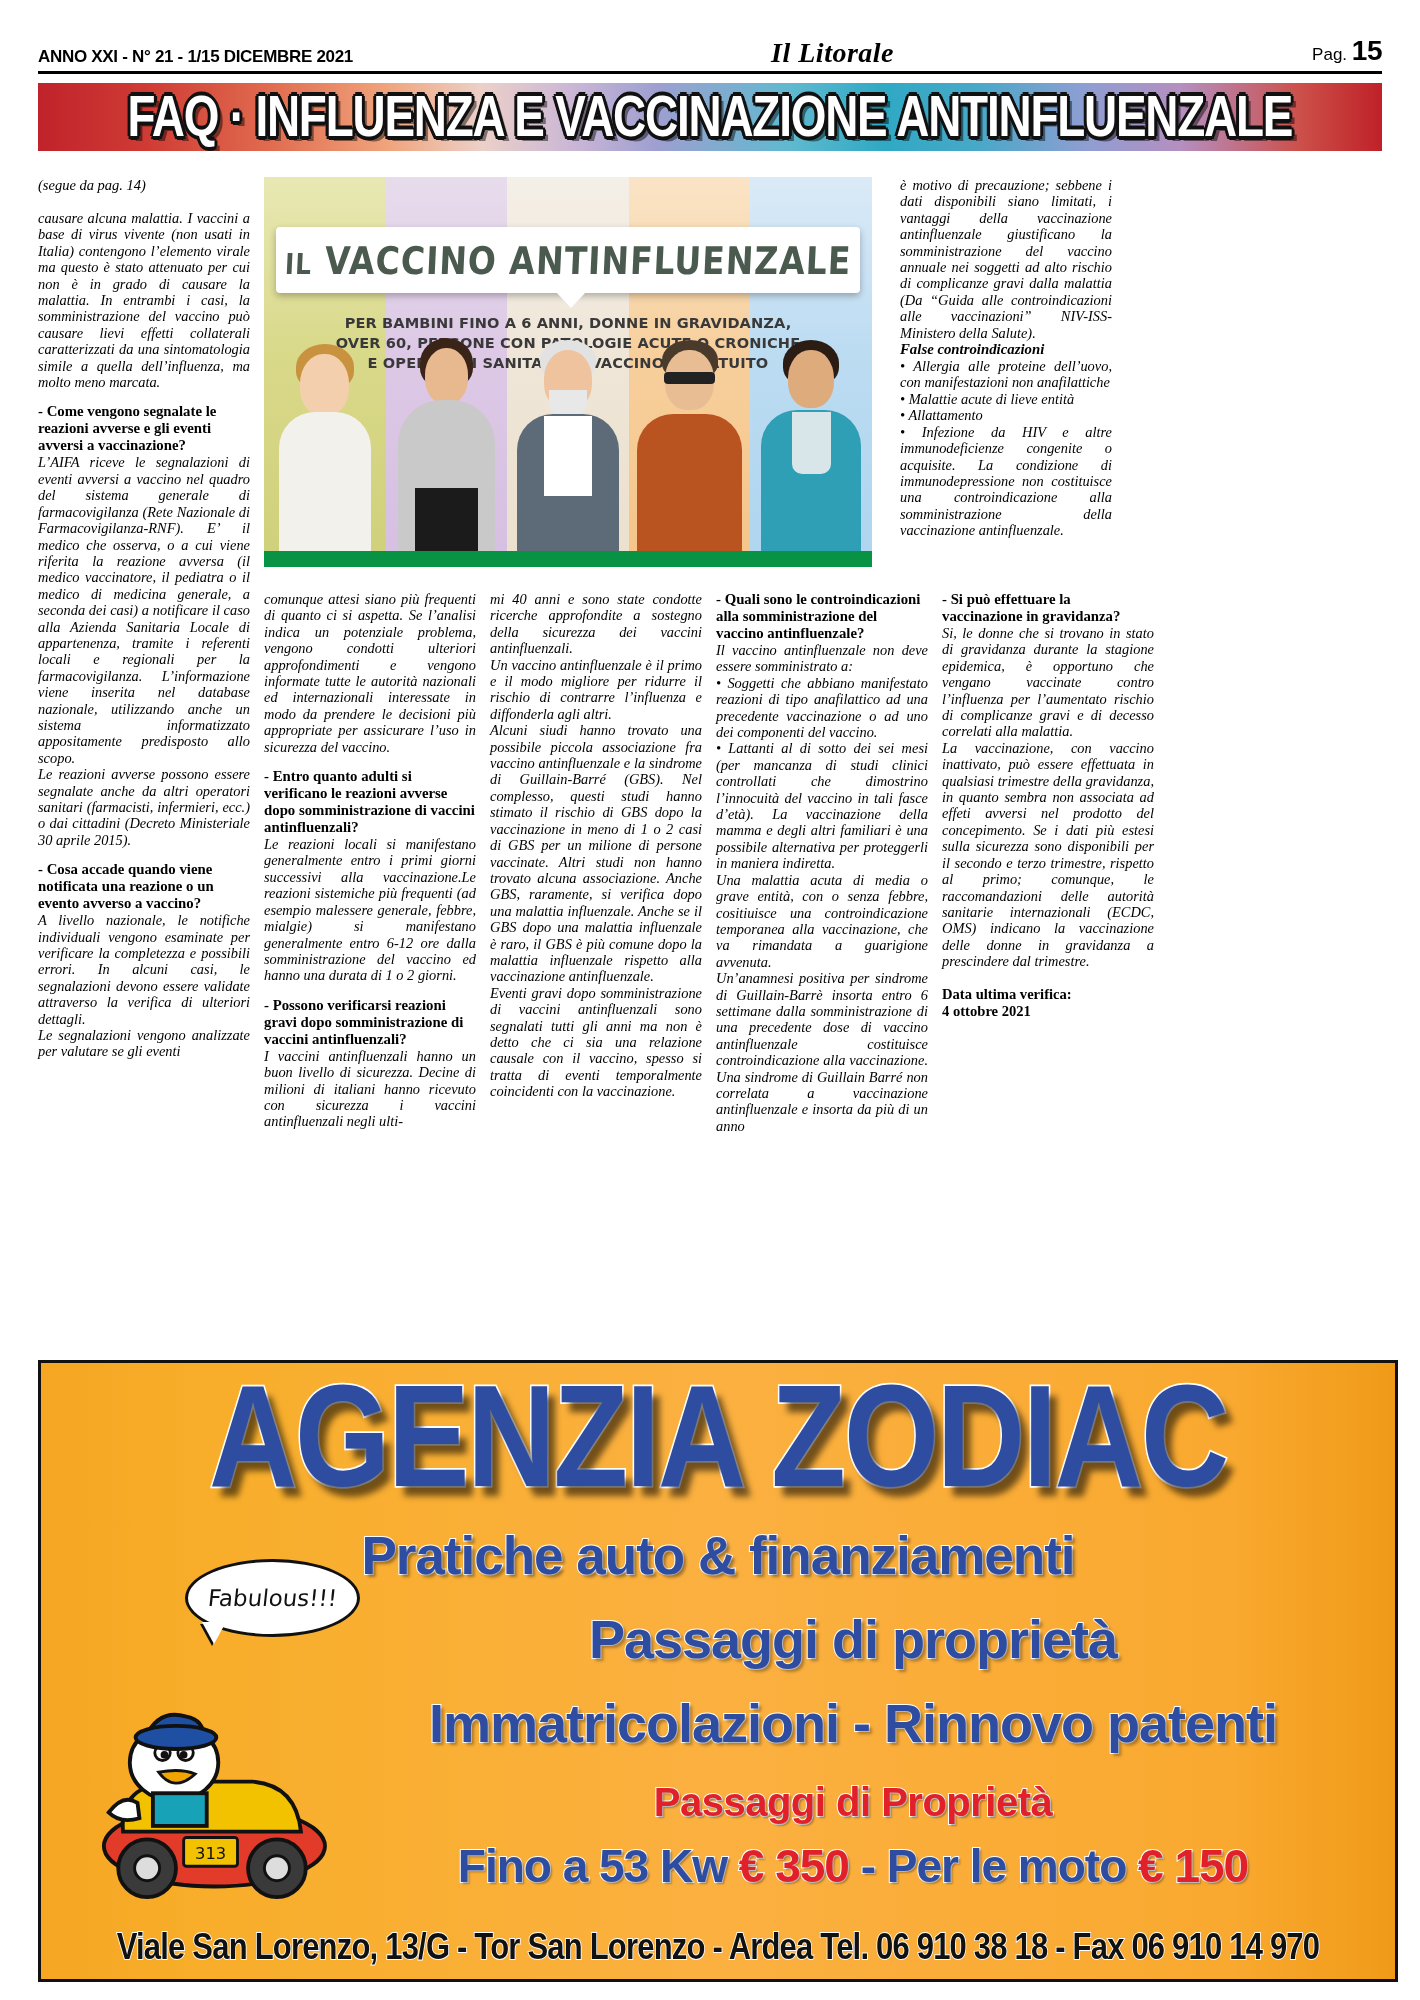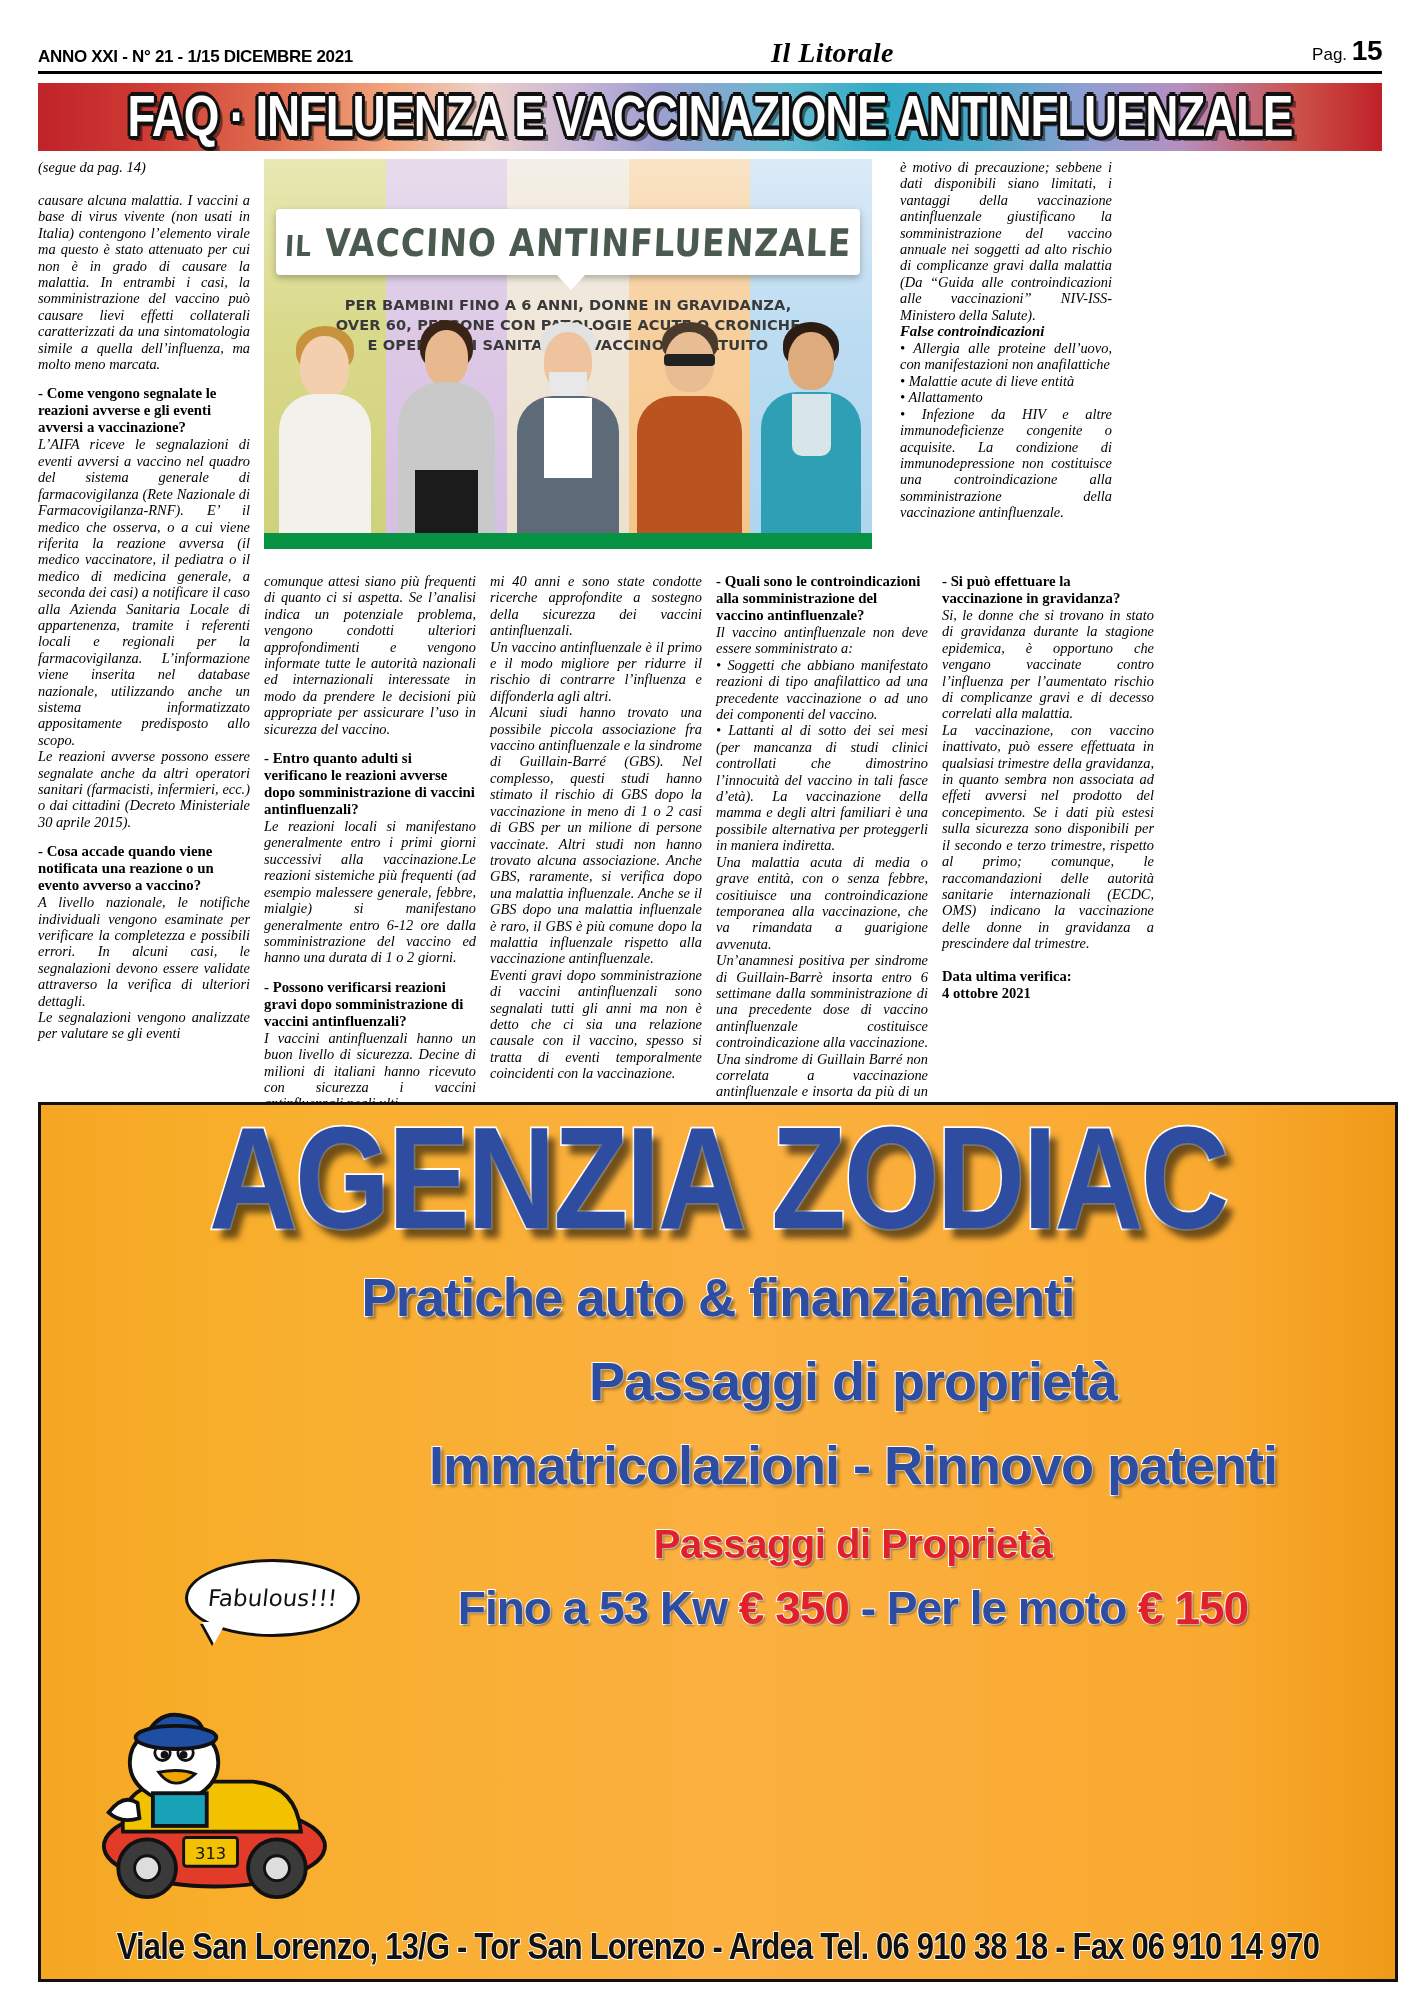--- a/index.html
+++ b/index.html
@@ -46,21 +46,21 @@
     text-transform:uppercase;
     white-space:nowrap;
     transform: scaleY(1.28) scaleX(1.02);
     text-shadow:
       -2px -2px 0 #111, 2px -2px 0 #111, -2px 2px 0 #111, 2px 2px 0 #111,
       -3px 0 0 #111, 3px 0 0 #111, 0 -3px 0 #111, 0 3px 0 #111,
       5px 4px 0 rgba(0,0,0,.45);
   }
 
   
-  .article { margin-top:8px; position:relative; height:938px; }
+  .article { margin-top:26px; position:relative; height:938px; }
 
   .segue { font-style:italic; font-size:14.5px; margin-bottom:16px; }
 
   
   .top-band { display:flex; gap:0; height:400px; }
   .col-narrow { width:212px; flex:0 0 212px; }
   .photo-wrap { width:608px; flex:0 0 608px; margin:0 14px; position:relative; }
   .col-right { width:212px; flex:0 0 212px; margin-left:14px; }
 
   
@@ -119,21 +119,21 @@
          text-align:left; font-style:normal; }
   h4.qi { font-weight:bold; font-style:italic; font-size:14.8px; line-height:17px;
           margin:10px 0 0 0; }
   .tight { margin-top:0 !important; }
   .dataverifica { font-weight:bold; font-size:14.6px; line-height:17px; margin-top:16px; }
   .cura { font-weight:bold; font-size:14.6px; line-height:18px; text-align:center; margin-top:22px; }
 
   
   .ad {
     position:absolute; left:38px; right:22px; bottom:18px;
-    height:880px;
+    height:622px;
     border:3px solid #111;
     background: linear-gradient(90deg,#f5a623 0%, #f8ae2a 12%, #fbb040 50%, #f9a92f 88%, #f09a18 100%);
     overflow:hidden;
   }
   .ad-title {
     text-align:center; margin-top:14px;
     font-family:"Liberation Sans", sans-serif; font-weight:bold;
     font-size:122px; line-height:118px; letter-spacing:-2px;
     color:#2f4da0;
     transform:scaleY(1.18);

